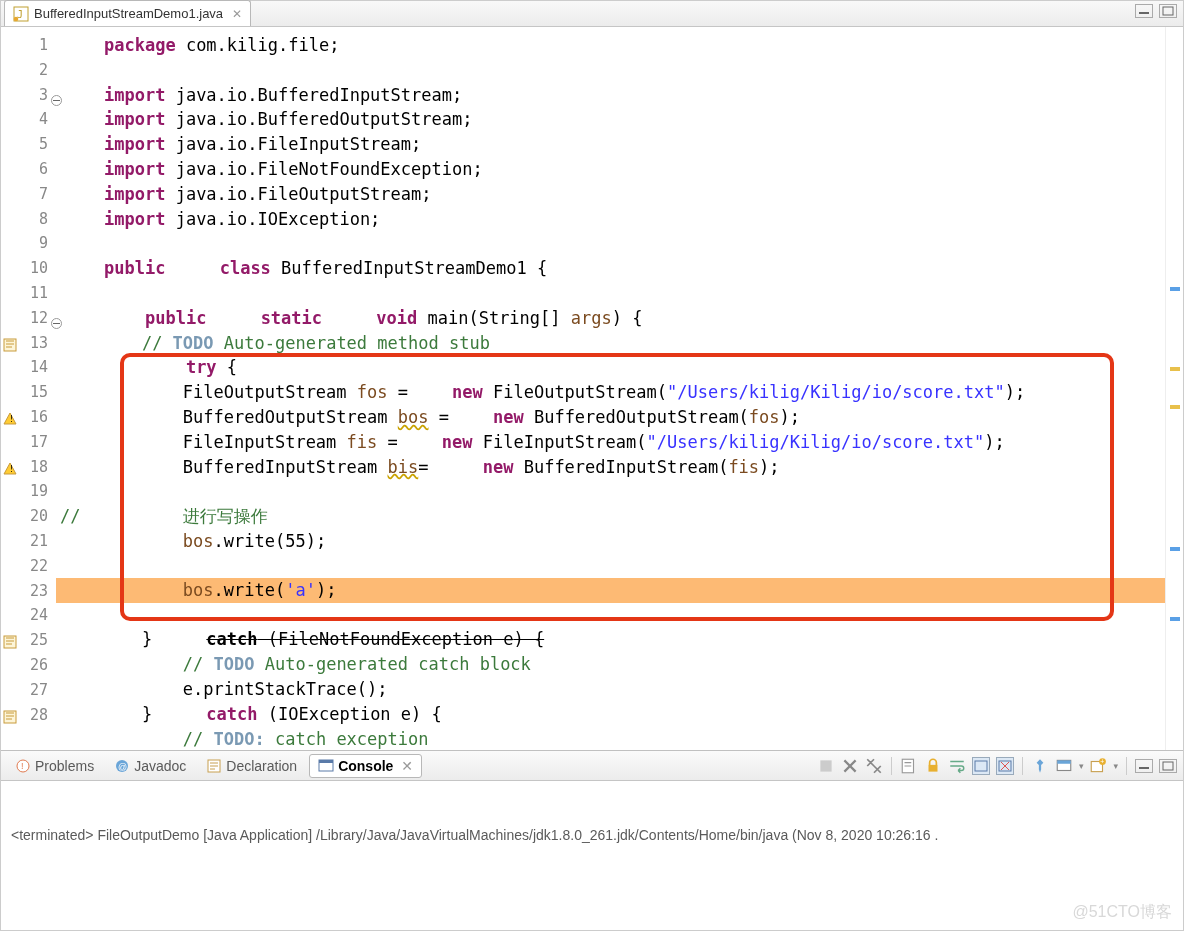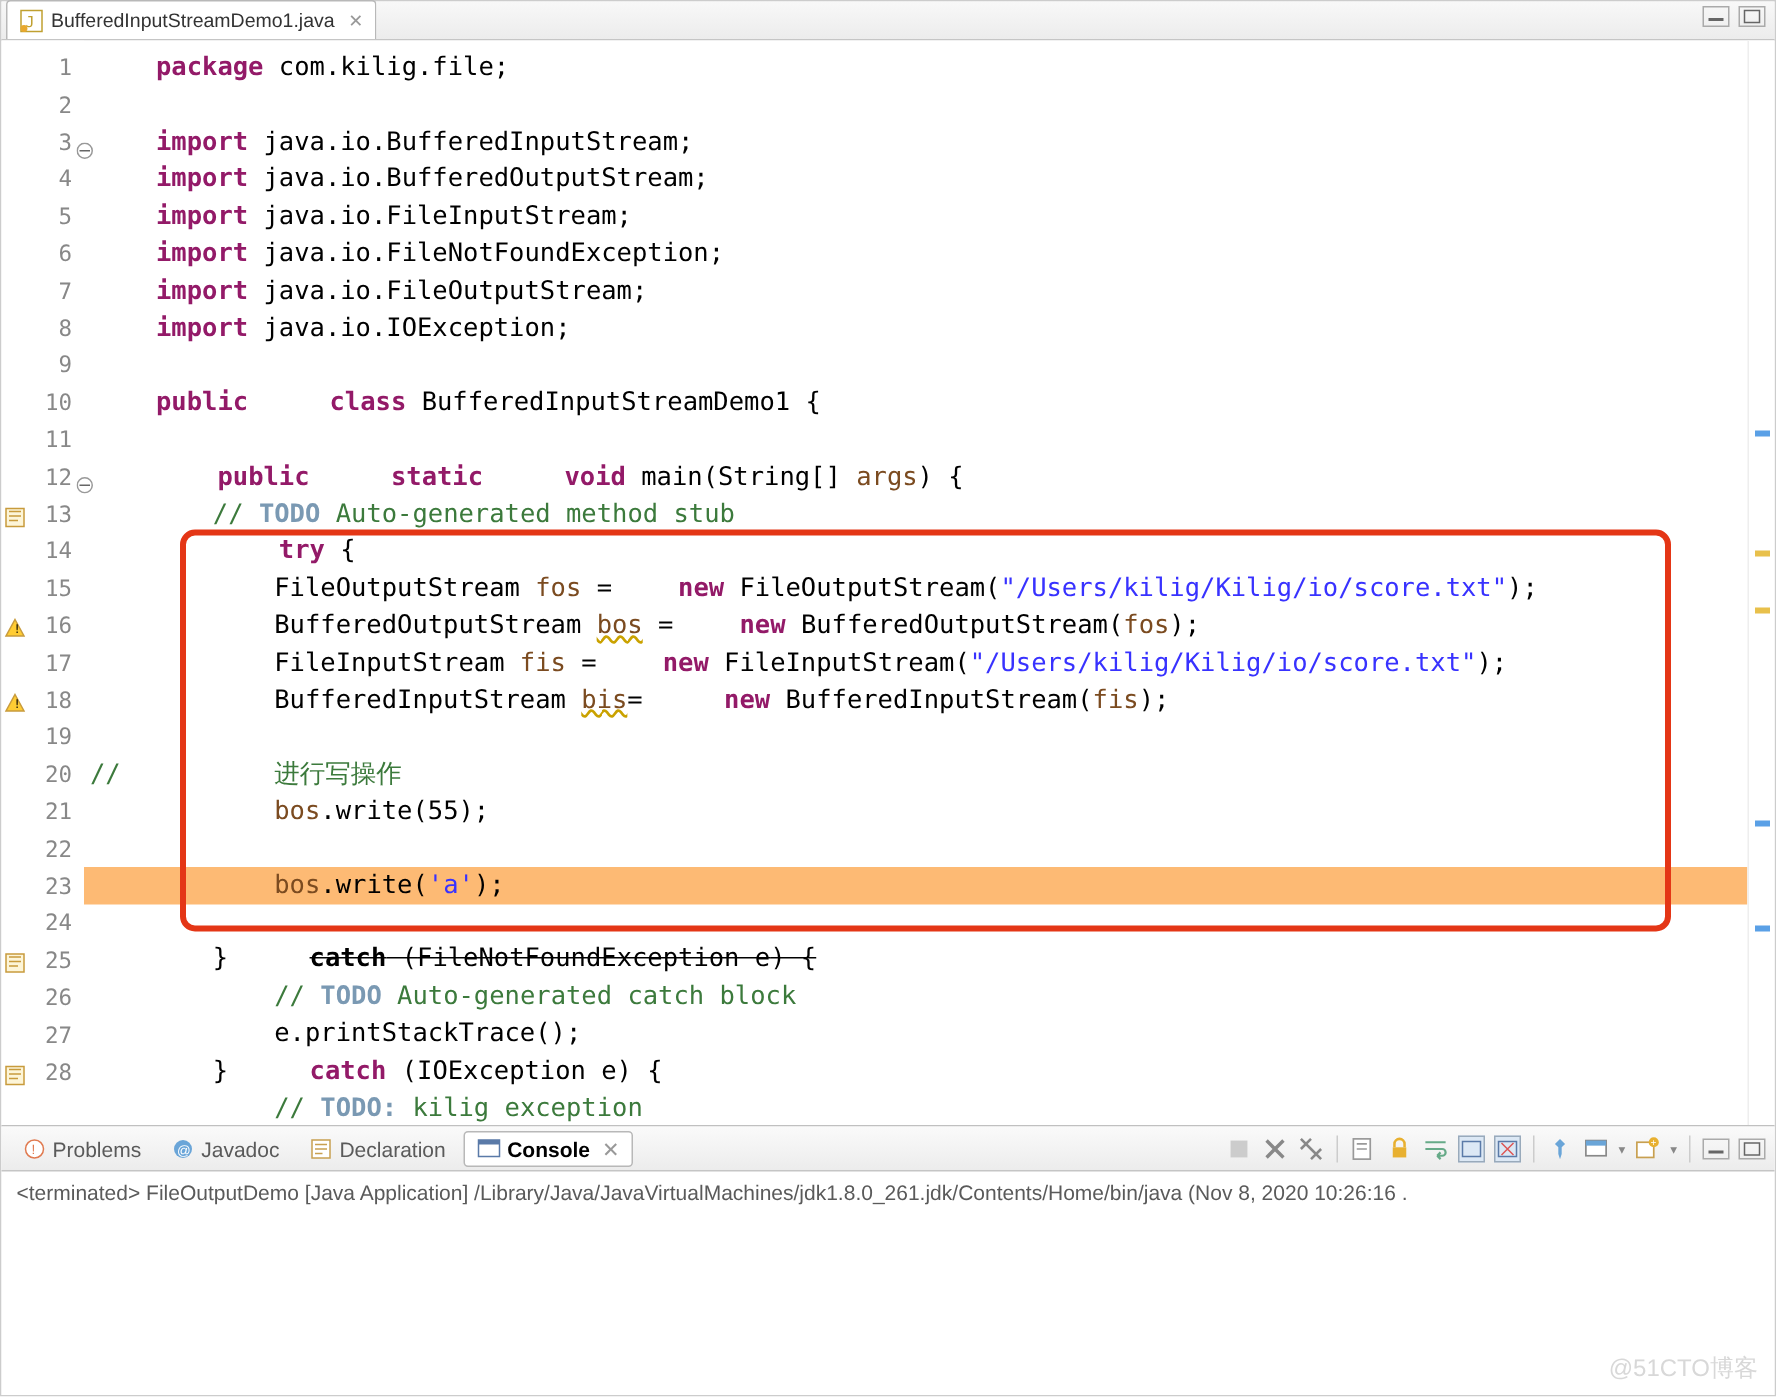--- a/index.html
+++ b/index.html
@@ -32,21 +32,21 @@
 .right-margin { width:18px; background:#fff; border-left:1px solid #eee; position:relative; }
 .rm-mark { position:absolute; right:3px; width:10px; height:4px; }
 .bottom-panel { height:180px; border-top:1px solid #c0c0c0; display:flex; flex-direction:column; background:#fff; }
 .bp-tabs { height:30px; background:linear-gradient(#fafafa,#ececec); border-bottom:1px solid #c5c5c5; display:flex; align-items:center; padding:0 6px; gap:4px; }
 .bp-tab { display:flex; align-items:center; gap:4px; padding:3px 8px; color:#5a5a5a; font-size:14px; border-radius:3px; }
 .bp-tab.active { background:#fff; border:1px solid #b8b8b8; color:#000; }
 .bp-tab .ticon { width:16px; height:16px; display:inline-block; }
 .bp-toolbar { margin-left:auto; display:flex; align-items:center; gap:6px; }
 .tool-ic { width:18px; height:18px; display:inline-block; }
 .sep { width:1px; height:18px; background:#ccc; margin:0 2px; }
-.console-body { flex:1; padding:6px 10px; font-size:14px; color:#5a5a5a; overflow:hidden; }
+.console-body { flex:1; padding:6px 10px; font-size:14px; color:#5a5a5a; overflow:hidden;margin-top:40px; }
 .watermark { position:absolute; right:12px; bottom:8px; font-size:16px; color:#d8d8d8; }
 .ticon svg, .tool-ic svg { width:100%; height:100%; }
 </style>
 </head>
 <body>
 
 <div class="container">
  <div class="tabbar">
    <div class="tab">
      <span class="icon-java">
@@ -147,21 +147,21 @@
      <div class="cline"><span>            BufferedInputStream </span><span class="var warn-u">bis</span><span>= </span><span class="kw">new</span><span> BufferedInputStream(</span><span class="var">fis</span><span>);</span></div>
      <div class="cline"></div>
      <div class="cline"><span class="com">//          进行写操作</span></div>
      <div class="cline"><span>            </span><span class="var">bos</span><span>.write(55);</span></div>
      <div class="cline hl-line"><span>            </span><span class="var">bos</span><span>.write(</span><span class="chr">'a'</span><span>);</span></div>
      <div class="cline"></div>
      <div class="cline"><span>        } </span><span class="kw stk">catch</span><span class="stk"> (</span><span class="stk">FileNotFoundException e</span><span class="stk">) {</span></div>
      <div class="cline">            <span class="com">// </span><span class="todo">TODO</span><span class="com"> Auto-generated catch block</span></div>
      <div class="cline"><span>            e.printStackTrace();</span></div>
      <div class="cline"><span>        } </span><span class="kw">catch</span><span> (IOException e) {</span></div>
-     <div class="cline">            <span class="com">// </span><span class="todo">TODO:</span><span class="com"> kilig exception</span></div>
+     <div class="cline">            <span class="com">// </span><span class="todo">TODO:</span><span class="com"> catch exception</span></div>
 
      <div class="redbox" style="left:64px; top:326px; width:994px; height:268px;"></div>
    </div>
 
    <div class="right-margin">
      <div class="rm-mark" style="top:260px;background:#5aa0e6"></div>
      <div class="rm-mark" style="top:340px;background:#e8c04b"></div>
      <div class="rm-mark" style="top:378px;background:#e8c04b"></div>
      <div class="rm-mark" style="top:520px;background:#5aa0e6"></div>
      <div class="rm-mark" style="top:590px;background:#5aa0e6"></div>

